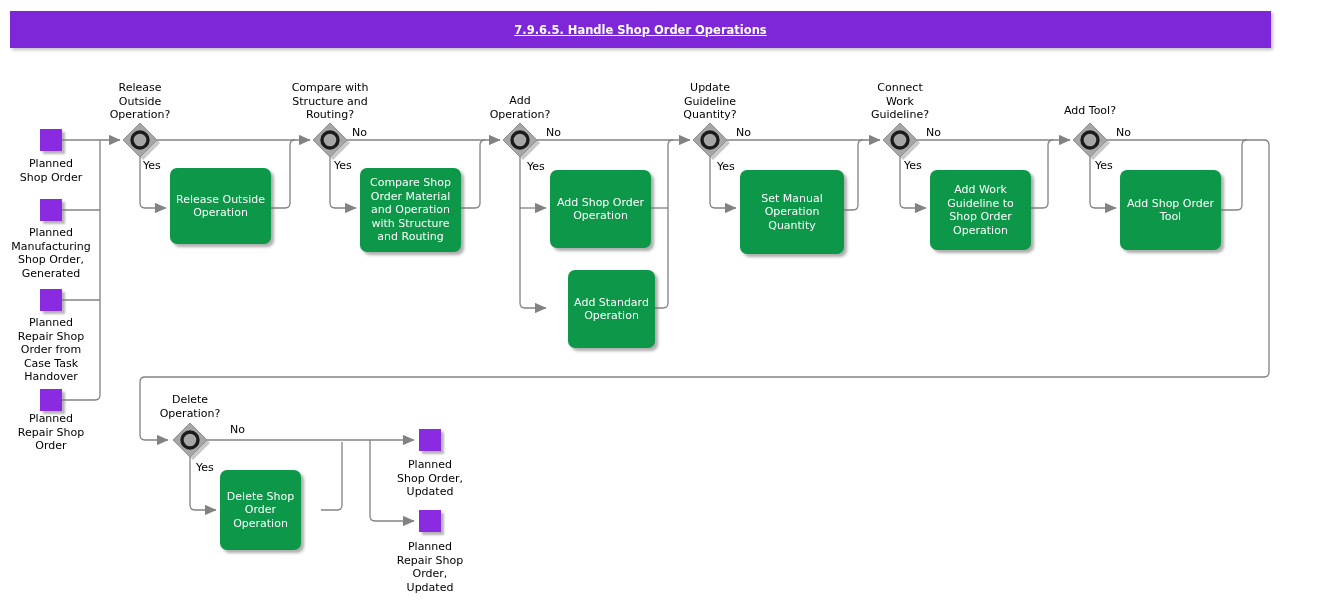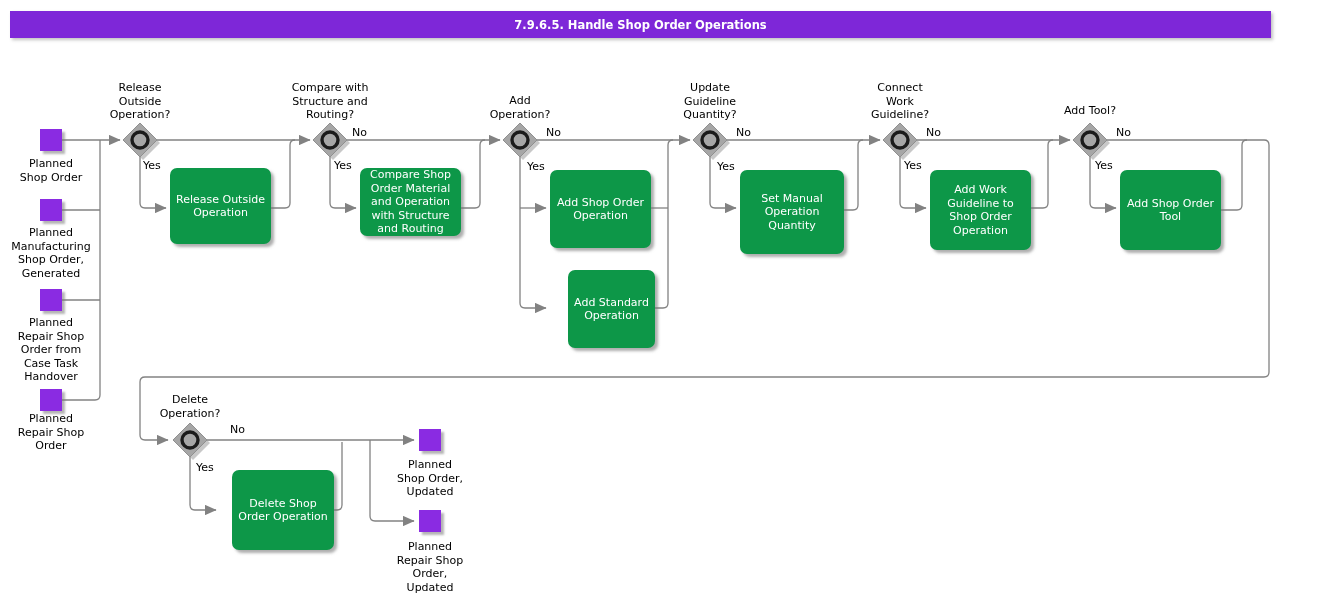--- a/index.html
+++ b/index.html
@@ -1,24 +1,25 @@
 <!DOCTYPE html>
 <html><head>
 <meta charset="utf-8">
 <style>
   html,body{margin:0;padding:0;background:#ffffff;}
   .canvas{
     position:relative;width:1320px;height:605px;background:#ffffff;overflow:hidden;
     font-family:"DejaVu Sans","Liberation Sans",sans-serif;color:#000;
   }
   .header{
-    position:absolute;left:10px;top:11px;width:1261px;height:27px;
+    position:absolute;left:10px;top:11px;width:1261px;height:37px;
     background:#7E27D8;color:#fff;font-weight:bold;font-size:11.5px;
     display:flex;align-items:center;justify-content:center;
     box-shadow:2px 2px 3px rgba(120,120,120,.45);
+    text-decoration:underline;
   }
   .sq{
     position:absolute;width:22px;height:22px;background:#8A2BE2;
     box-shadow:3px 3px 2px rgba(120,120,120,.55);
   }
   .lbl{
     position:absolute;width:130px;font-size:11px;line-height:13.5px;
     text-align:center;white-space:pre-line;
   }
   .box{
@@ -178,34 +179,34 @@
   <div class="tag" style="left:736px;top:126px">No</div>
   <div class="tag" style="left:904px;top:159px">Yes</div>
   <div class="tag" style="left:926px;top:126px">No</div>
   <div class="tag" style="left:1095px;top:159px">Yes</div>
   <div class="tag" style="left:1116px;top:126px">No</div>
   <div class="tag" style="left:196px;top:461px">Yes</div>
   <div class="tag" style="left:230px;top:423px">No</div>
 
   <div class="box" style="left:170px;top:168px;width:101px;height:76px">Release Outside
 Operation</div>
-  <div class="box" style="left:360px;top:168px;width:101px;height:68px">Compare Shop
+  <div class="box" style="left:360px;top:168px;width:101px;height:84px">Compare Shop
 Order Material
 and Operation
 with Structure
 and Routing</div>
   <div class="box" style="left:550px;top:170px;width:101px;height:78px">Add Shop Order
 Operation</div>
   <div class="box" style="left:568px;top:270px;width:87px;height:78px">Add Standard
 Operation</div>
   <div class="box" style="left:740px;top:170px;width:104px;height:84px">Set Manual
 Operation
 Quantity</div>
   <div class="box" style="left:930px;top:170px;width:101px;height:80px">Add Work
 Guideline to
 Shop Order
 Operation</div>
   <div class="box" style="left:1120px;top:170px;width:101px;height:80px">Add Shop Order
 Tool</div>
-  <div class="box" style="left:232px;top:470px;width:102px;height:80px">Delete Shop
+  <div class="box" style="left:220px;top:470px;width:81px;height:80px">Delete Shop
 Order Operation</div>
 
 </div>
 
 </body></html>

